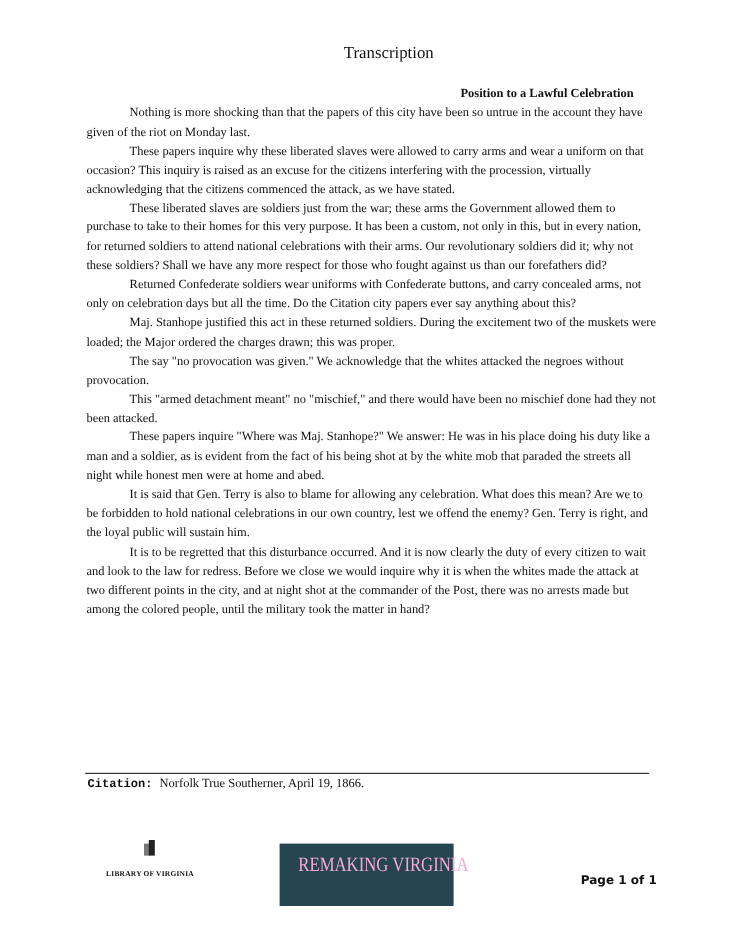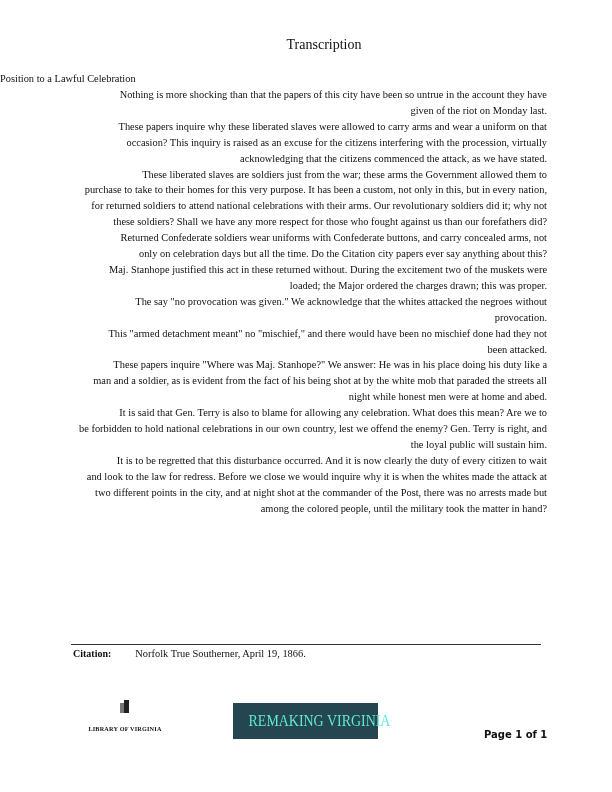--- a/index.html
+++ b/index.html
@@ -6,54 +6,54 @@
     body {
       width: 612px; height: 792px; position: relative; overflow: hidden;
       font-family: "Liberation Serif", "DejaVu Serif", serif;
       color: #111111;
     }
     .page-title {
       position: absolute; top: 36px; left: 0; width: 648px; text-align: center;
       font-size: 14px; line-height: 18px;
     }
     .doc-heading {
-      position: absolute; top: 72px; left: 0; width: 528px; text-align: left;
-      font-size: 10.4px; line-height: 14px;
+      position: absolute; top: 72px; left: 0; width: 528px; text-align: right;
+      font-size: 10.4px; line-height: 14px; font-weight: bold;
     }
     .body {
       position: absolute; top: 87px; left: 72px; width: 475px;
-      font-size: 10.4px; line-height: 15.9px; text-align: right;
+      font-size: 10.4px; line-height: 15.9px;
     }
     .body p { margin: 0; text-indent: 36px; }
     .rule {
       position: absolute; top: 644px; left: 71px; width: 470px; height: 0;
       border-top: 1px solid #333333;
     }
     .citation {
       position: absolute; top: 647px; left: 73px; font-size: 10.4px; line-height: 14px;
     }
     .citation .label {
-      font-family: Liberation Serif, serif; font-weight: bold; font-size: 10px;
-      margin-right: 24px;
+      font-family: Liberation Mono, monospace; font-weight: bold; font-size: 10px;
+      margin-right: 6px;
     }
     .lov-logo {
       position: absolute; top: 700px; left: 80px; width: 90px; text-align: center;
     }
     .lov-icon {
       display: block; margin: 0 auto 4px auto; width: 10px; height: 13px; position: relative;
     }
     .lov-icon .a { position: absolute; left: 0; top: 3px; width: 5px; height: 10px; background: #777; }
     .lov-icon .b { position: absolute; left: 4px; top: 0; width: 5px; height: 13px; background: #222; }
     .lov-text {
       font-family: "Liberation Serif", "DejaVu Serif", serif; font-weight: bold;
       font-size: 6.2px; letter-spacing: 0.2px; color: #111;
     }
     .rv-logo {
-      position: absolute; top: 703px; left: 233px; width: 145px; height: 36px;
-      background: #254650; color: #5eead4; text-align: right;
+      position: absolute; top: 703px; left: 233px; width: 145px; height: 52px;
+      background: #254650; color: #f9a8d4; text-align: right;
       font-family: "Liberation Serif", "DejaVu Serif", serif;
       font-size: 17px; line-height: 36px; letter-spacing: 0px;
       transform-origin: center; 
     }
     .rv-logo span { display: inline-block; transform: scaleX(0.82); white-space: nowrap; }
     .page-num {
       position: absolute; top: 729px; left: 484px;
       font-family: "DejaVu Sans", "Liberation Sans", sans-serif; font-weight: bold;
       font-size: 10px; color: #111;
     }
@@ -62,21 +62,21 @@
 <body>
 
 <div class="page-title">Transcription</div>
 <div class="doc-heading">Position to a Lawful Celebration</div>
 
 <div class="body">
   <p>Nothing is more shocking than that the papers of this city have been so untrue in the account they have given of the riot on Monday last.</p>
   <p>These papers inquire why these liberated slaves were allowed to carry arms and wear a uniform on that occasion? This inquiry is raised as an excuse for the citizens interfering with the procession, virtually acknowledging that the citizens commenced the attack, as we have stated.</p>
   <p>These liberated slaves are soldiers just from the war; these arms the Government allowed them to purchase to take to their homes for this very purpose. It has been a custom, not only in this, but in every nation, for returned soldiers to attend national celebrations with their arms. Our revolutionary soldiers did it; why not these soldiers? Shall we have any more respect for those who fought against us than our forefathers did?</p>
   <p>Returned Confederate soldiers wear uniforms with Confederate buttons, and carry concealed arms, not only on celebration days but all the time. Do the Citation city papers ever say anything about this?</p>
-  <p>Maj. Stanhope justified this act in these returned without. During the excitement two of the muskets were loaded; the Major ordered the charges drawn; this was proper.</p>
+  <p>Maj. Stanhope justified this act in these returned soldiers. During the excitement two of the muskets were loaded; the Major ordered the charges drawn; this was proper.</p>
   <p>The say "no provocation was given." We acknowledge that the whites attacked the negroes without provocation.</p>
   <p>This "armed detachment meant" no "mischief," and there would have been no mischief done had they not been attacked.</p>
   <p>These papers inquire "Where was Maj. Stanhope?" We answer: He was in his place doing his duty like a man and a soldier, as is evident from the fact of his being shot at by the white mob that paraded the streets all night while honest men were at home and abed.</p>
   <p>It is said that Gen. Terry is also to blame for allowing any celebration. What does this mean? Are we to be forbidden to hold national celebrations in our own country, lest we offend the enemy? Gen. Terry is right, and the loyal public will sustain him.</p>
   <p>It is to be regretted that this disturbance occurred. And it is now clearly the duty of every citizen to wait and look to the law for redress. Before we close we would inquire why it is when the whites made the attack at two different points in the city, and at night shot at the commander of the Post, there was no arrests made but among the colored people, until the military took the matter in hand?</p>
 </div>
 
 <div class="rule"></div>
 <div class="citation">
   <span class="label">Citation:</span><span>Norfolk True Southerner, April 19, 1866.</span>

